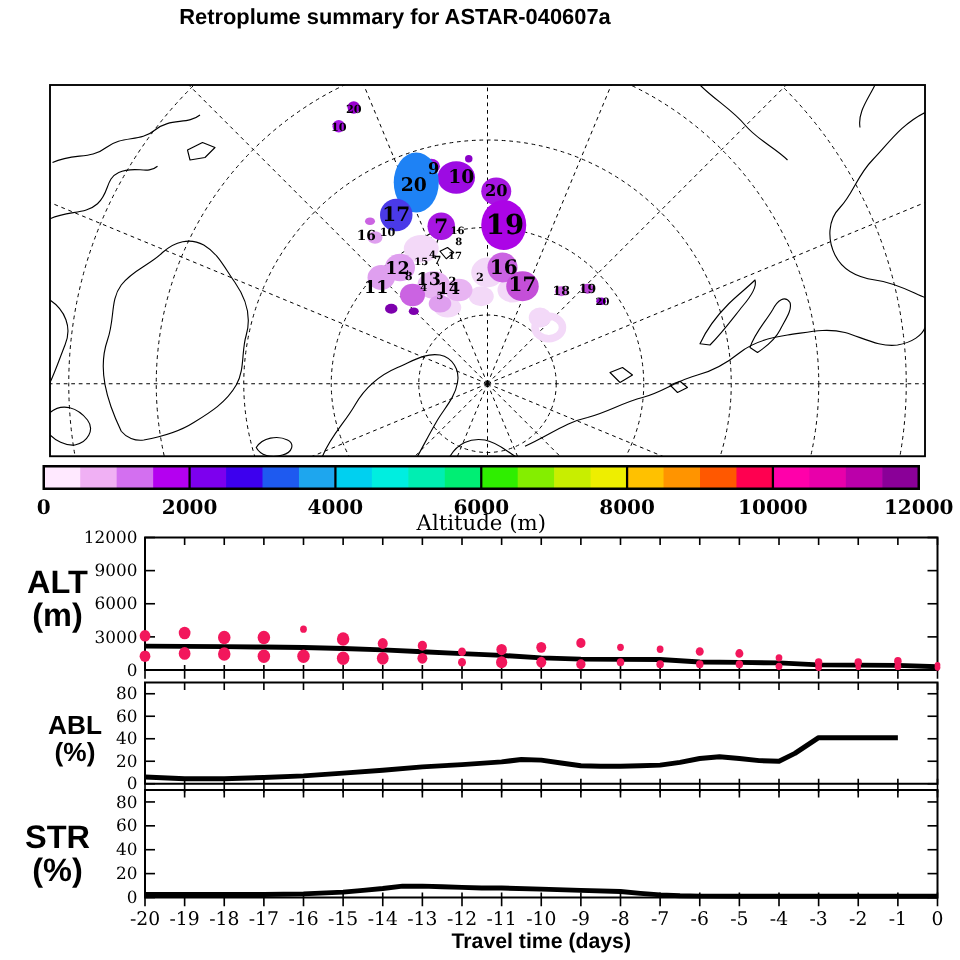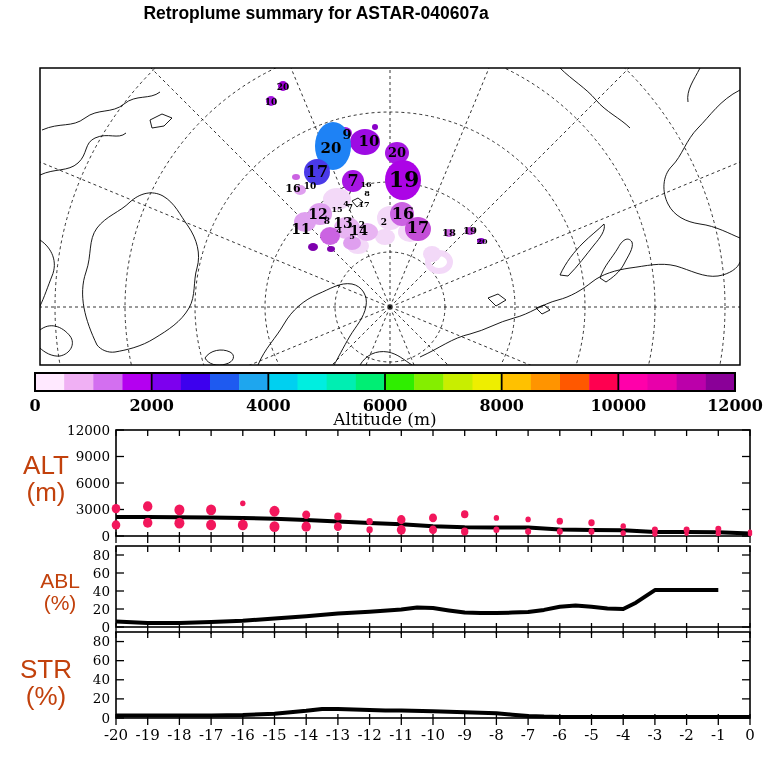--- a/index.html
+++ b/index.html
@@ -2,21 +2,21 @@
 <html><head>
 <meta charset="utf-8">
 <style>
   html,body{margin:0;padding:0;background:#fff;}
   #page{position:relative;width:768px;height:768px;background:#fff;overflow:hidden;
         font-family:"Liberation Sans",sans-serif;}
   .ttl{position:absolute;left:0;width:632px;text-align:center;font-weight:bold;color:#000;}
   #t1{top:3px;font-size:17.5px;}
   #t2{top:26px;font-size:15.5px;white-space:pre;}
   #t3{top:45px;font-size:14.5px;}
-  .plabel{position:absolute;text-align:center;font-weight:normal;color:#c2410c;line-height:1.05;}
+  .plabel{position:absolute;text-align:center;font-weight:bold;color:#000000;line-height:1.05;}
   #lab-alt{left:10px;top:452px;width:72px;font-size:26px;}
   #lab-abl{left:24px;top:570px;width:72px;font-size:21px;}
   #lab-str{left:10px;top:656px;width:72px;font-size:26px;}
   #xaxis-title{position:absolute;left:116px;top:743px;width:634px;text-align:center;
         font-weight:bold;font-size:17px;color:#000;}
   #cbar-title{position:absolute;left:35px;top:409px;width:700px;text-align:center;
         font-family:"DejaVu Serif",serif;font-size:17px;color:#000;}
   svg text{user-select:none;}
 </style>
 </head>
@@ -434,13 +434,14 @@
   </div>
   <div class="plabel" id="lab-abl">
     <div>ABL</div>
     <div>(%)</div>
   </div>
   <div class="plabel" id="lab-str">
     <div>STR</div>
     <div>(%)</div>
   </div>
   <div id="cbar-title">Altitude (m)</div>
+  <div id="xaxis-title">Travel time (days)</div>
 </div>
 
 </body></html>

